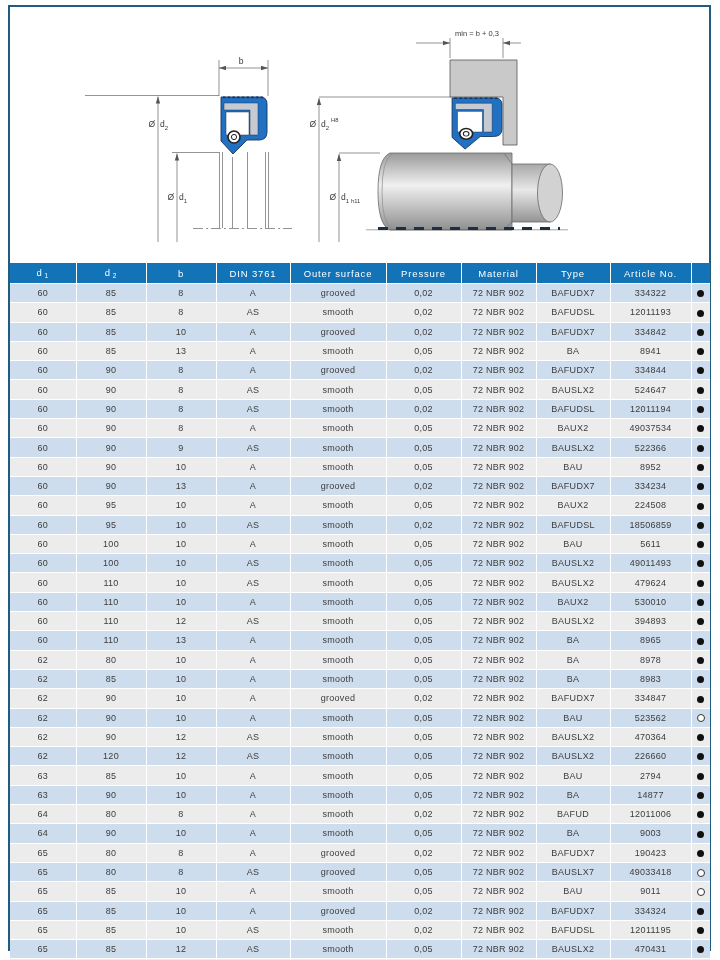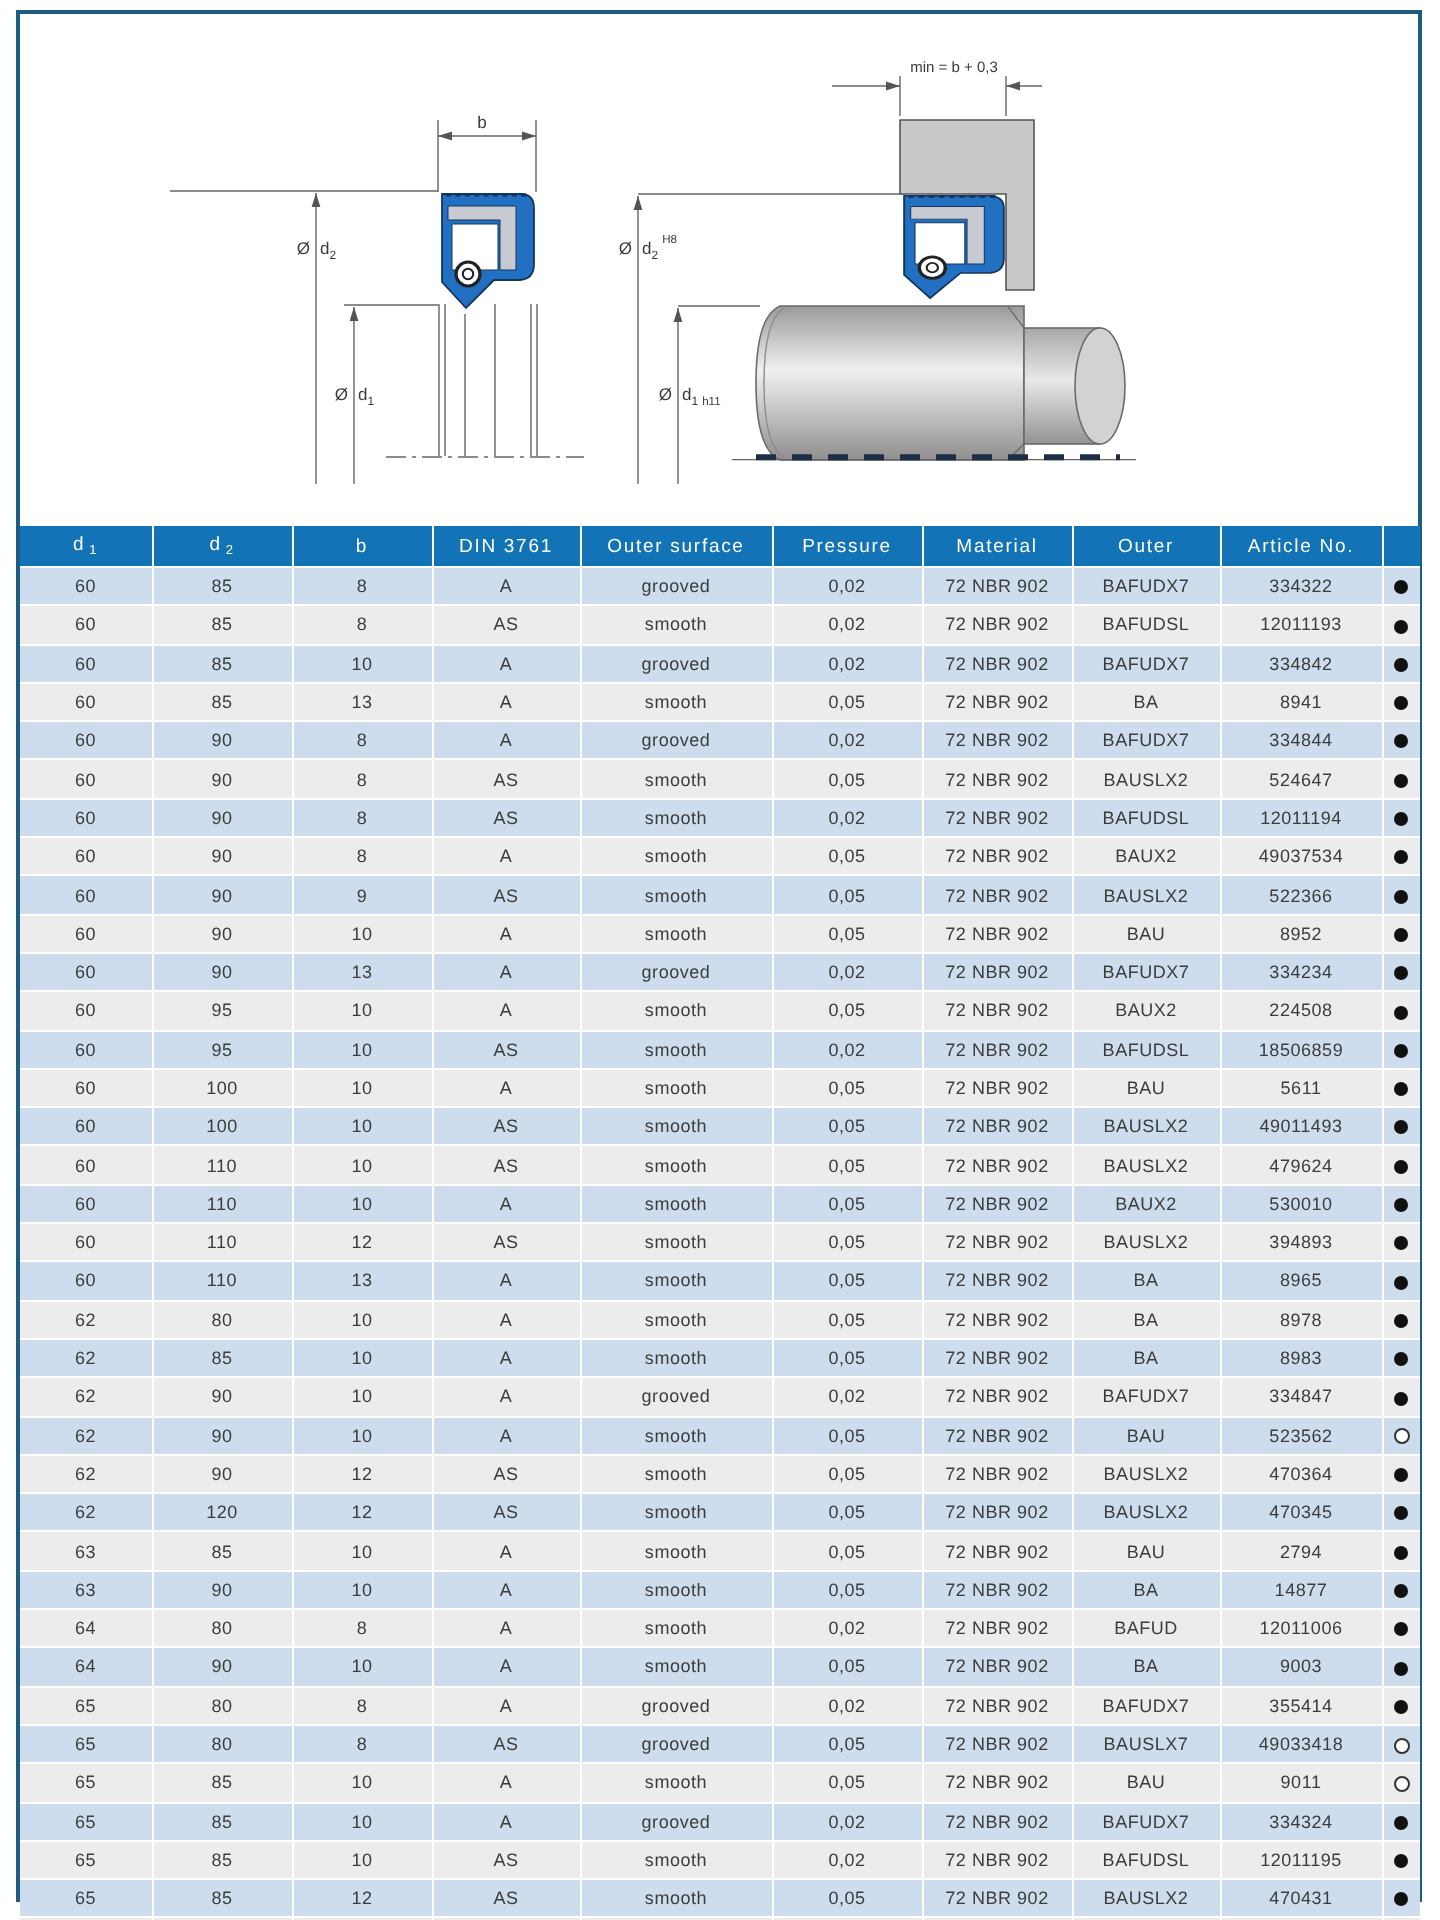--- a/index.html
+++ b/index.html
@@ -155,21 +155,21 @@
   </colgroup>
   <thead>
     <tr>
         <th>d<sub>1</sub></th>
         <th>d<sub>2</sub></th>
         <th>b</th>
         <th>DIN 3761</th>
         <th>Outer surface</th>
         <th>Pressure</th>
         <th>Material</th>
-        <th>Outer</th>
+        <th>Type</th>
         <th>Article No.</th>
         <th></th>
       </tr>
   </thead>
   <tbody>
       <tr class="odd">
         <td>60</td>
         <td>85</td>
         <td>8</td>
         <td>A</td>
@@ -458,21 +458,21 @@
       </tr>
       <tr class="odd">
         <td>62</td>
         <td>120</td>
         <td>12</td>
         <td>AS</td>
         <td>smooth</td>
         <td>0,05</td>
         <td>72 NBR 902</td>
         <td>BAUSLX2</td>
-        <td>470345</td>
+        <td>226660</td>
         <td><span class="dot"></span></td>
       </tr>
       <tr class="even">
         <td>63</td>
         <td>85</td>
         <td>10</td>
         <td>A</td>
         <td>smooth</td>
         <td>0,05</td>
         <td>72 NBR 902</td>
@@ -518,21 +518,21 @@
       </tr>
       <tr class="even">
         <td>65</td>
         <td>80</td>
         <td>8</td>
         <td>A</td>
         <td>grooved</td>
         <td>0,02</td>
         <td>72 NBR 902</td>
         <td>BAFUDX7</td>
-        <td>355414</td>
+        <td>190423</td>
         <td><span class="dot"></span></td>
       </tr>
       <tr class="odd">
         <td>65</td>
         <td>80</td>
         <td>8</td>
         <td>AS</td>
         <td>grooved</td>
         <td>0,05</td>
         <td>72 NBR 902</td>

